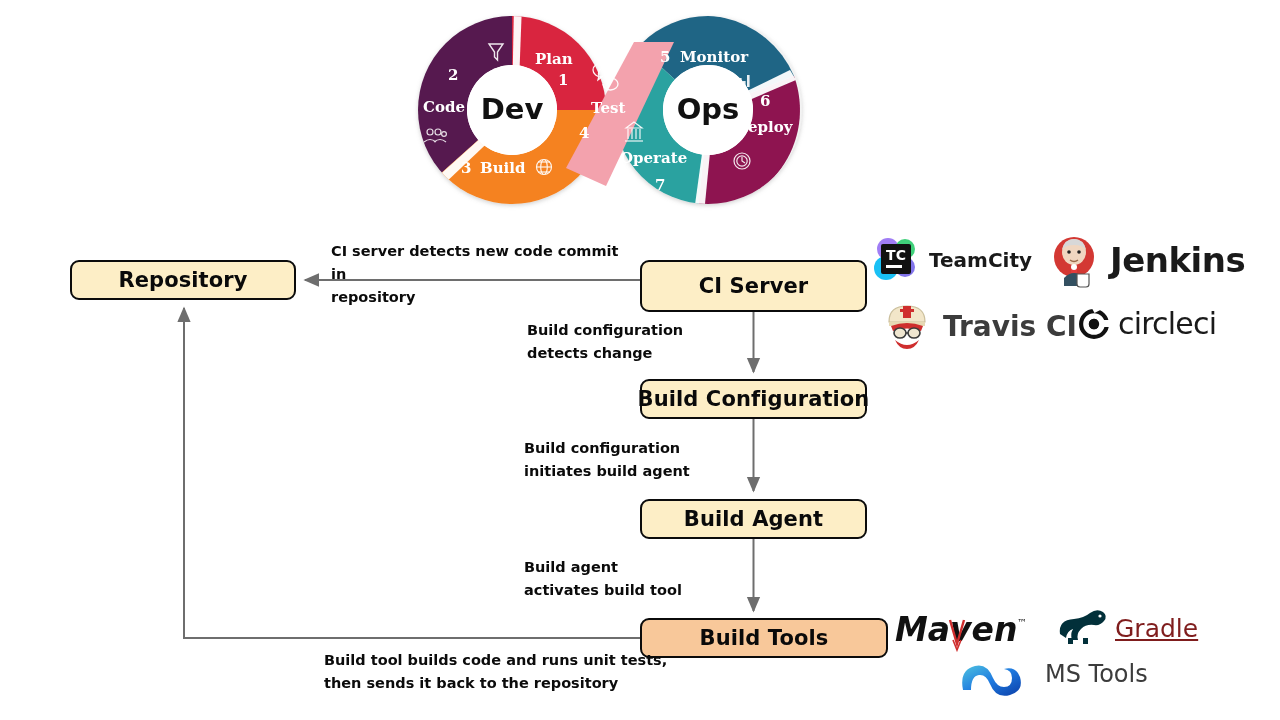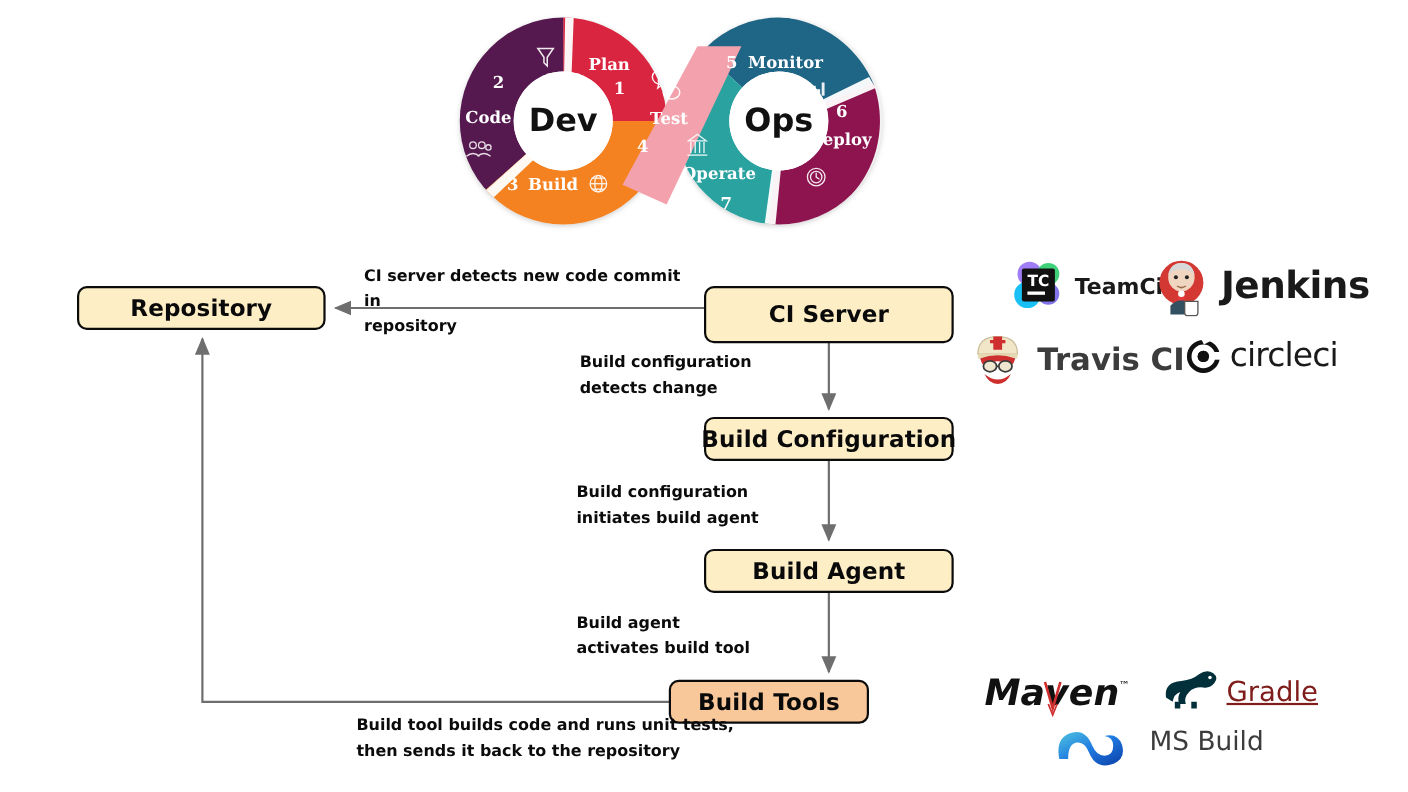--- a/index.html
+++ b/index.html
@@ -46,21 +46,21 @@
     color: #0a0a0a;
     letter-spacing: 0.1px;
     white-space: nowrap;
   }
   .node.accent { background: #f8c89a; }
 
   #node-repository      { left: 70px;  top: 260px; width: 226px; height: 40px; }
   #node-ci-server       { left: 640px; top: 260px; width: 227px; height: 52px; }
   #node-build-config    { left: 640px; top: 379px; width: 227px; height: 40px; }
   #node-build-agent     { left: 640px; top: 499px; width: 227px; height: 40px; }
-  #node-build-tools     { left: 608px; top: 618px; width: 182px; height: 40px; }
+  #node-build-tools     { left: 640px; top: 618px; width: 248px; height: 40px; }
 
   .edge-label {
     position: absolute;
     font-family: "DejaVu Sans", sans-serif;
     font-size: 14.5px;
     font-weight: 700;
     color: #0b0b0b;
     line-height: 1.58;
     white-space: pre-line;
   }
@@ -241,21 +241,21 @@
 repository</div>
   <div class="edge-label" id="lbl-detects">Build configuration
 detects change</div>
   <div class="edge-label" id="lbl-initiates">Build configuration
 initiates build agent</div>
   <div class="edge-label" id="lbl-activates">Build agent
 activates build tool</div>
   <div class="edge-label" id="lbl-sendback">Build tool builds code and runs unit tests,
 then sends it back to the repository</div>
 
-  <div class="logo-row" style="left:920px; top:236px;">
+  <div class="logo-row" style="left:872px; top:236px;">
     <svg width="48" height="48" viewBox="0 0 48 48">
       <circle cx="16" cy="13" r="11" fill="#a07df5"></circle>
       <circle cx="33" cy="13" r="10" fill="#3fd07a"></circle>
       <circle cx="14" cy="32" r="12" fill="#19c0f5"></circle>
       <circle cx="33" cy="31" r="10" fill="#6c5ce7" opacity="0.85"></circle>
       <rect x="9" y="8" width="30" height="30" rx="2" fill="#111111"></rect>
       <text x="24" y="24" text-anchor="middle" font-family="DejaVu Sans, sans-serif" font-size="14" font-weight="700" fill="#ffffff">TC</text>
       <rect x="14" y="29" width="16" height="3" fill="#ffffff"></rect>
     </svg>
     <span class="logo-text" style="font-size:20px; margin-left:9px;">TeamCity</span>
@@ -327,16 +327,16 @@
     <svg width="80" height="48" viewBox="0 0 80 48">
       <defs>
         <linearGradient id="msgrad" x1="0" y1="0" x2="1" y2="1">
           <stop offset="0%" stop-color="#4ec3e0"></stop>
           <stop offset="50%" stop-color="#1f7ae0"></stop>
           <stop offset="100%" stop-color="#0b3fa8"></stop>
         </linearGradient>
       </defs>
       <path d="M6 40 q-4 -20 12 -24 q12 -3 18 12 q4 9 11 9 q8 0 8 -9 q0 -8 -8 -9 q12 -3 16 8 q4 14 -10 18 q-14 4 -20 -11 q-4 -10 -11 -9 q-8 1 -8 15 z" fill="url(#msgrad)"></path>
     </svg>
-    <span class="logo-text" style="font-size:24px; margin-left:8px; color:#3c3c3c; font-weight:400;">MS Build</span>
+    <span class="logo-text" style="font-size:24px; margin-left:8px; color:#3c3c3c; font-weight:400;">MS Tools</span>
   </div>
 
 </div>
 
 </body></html>

